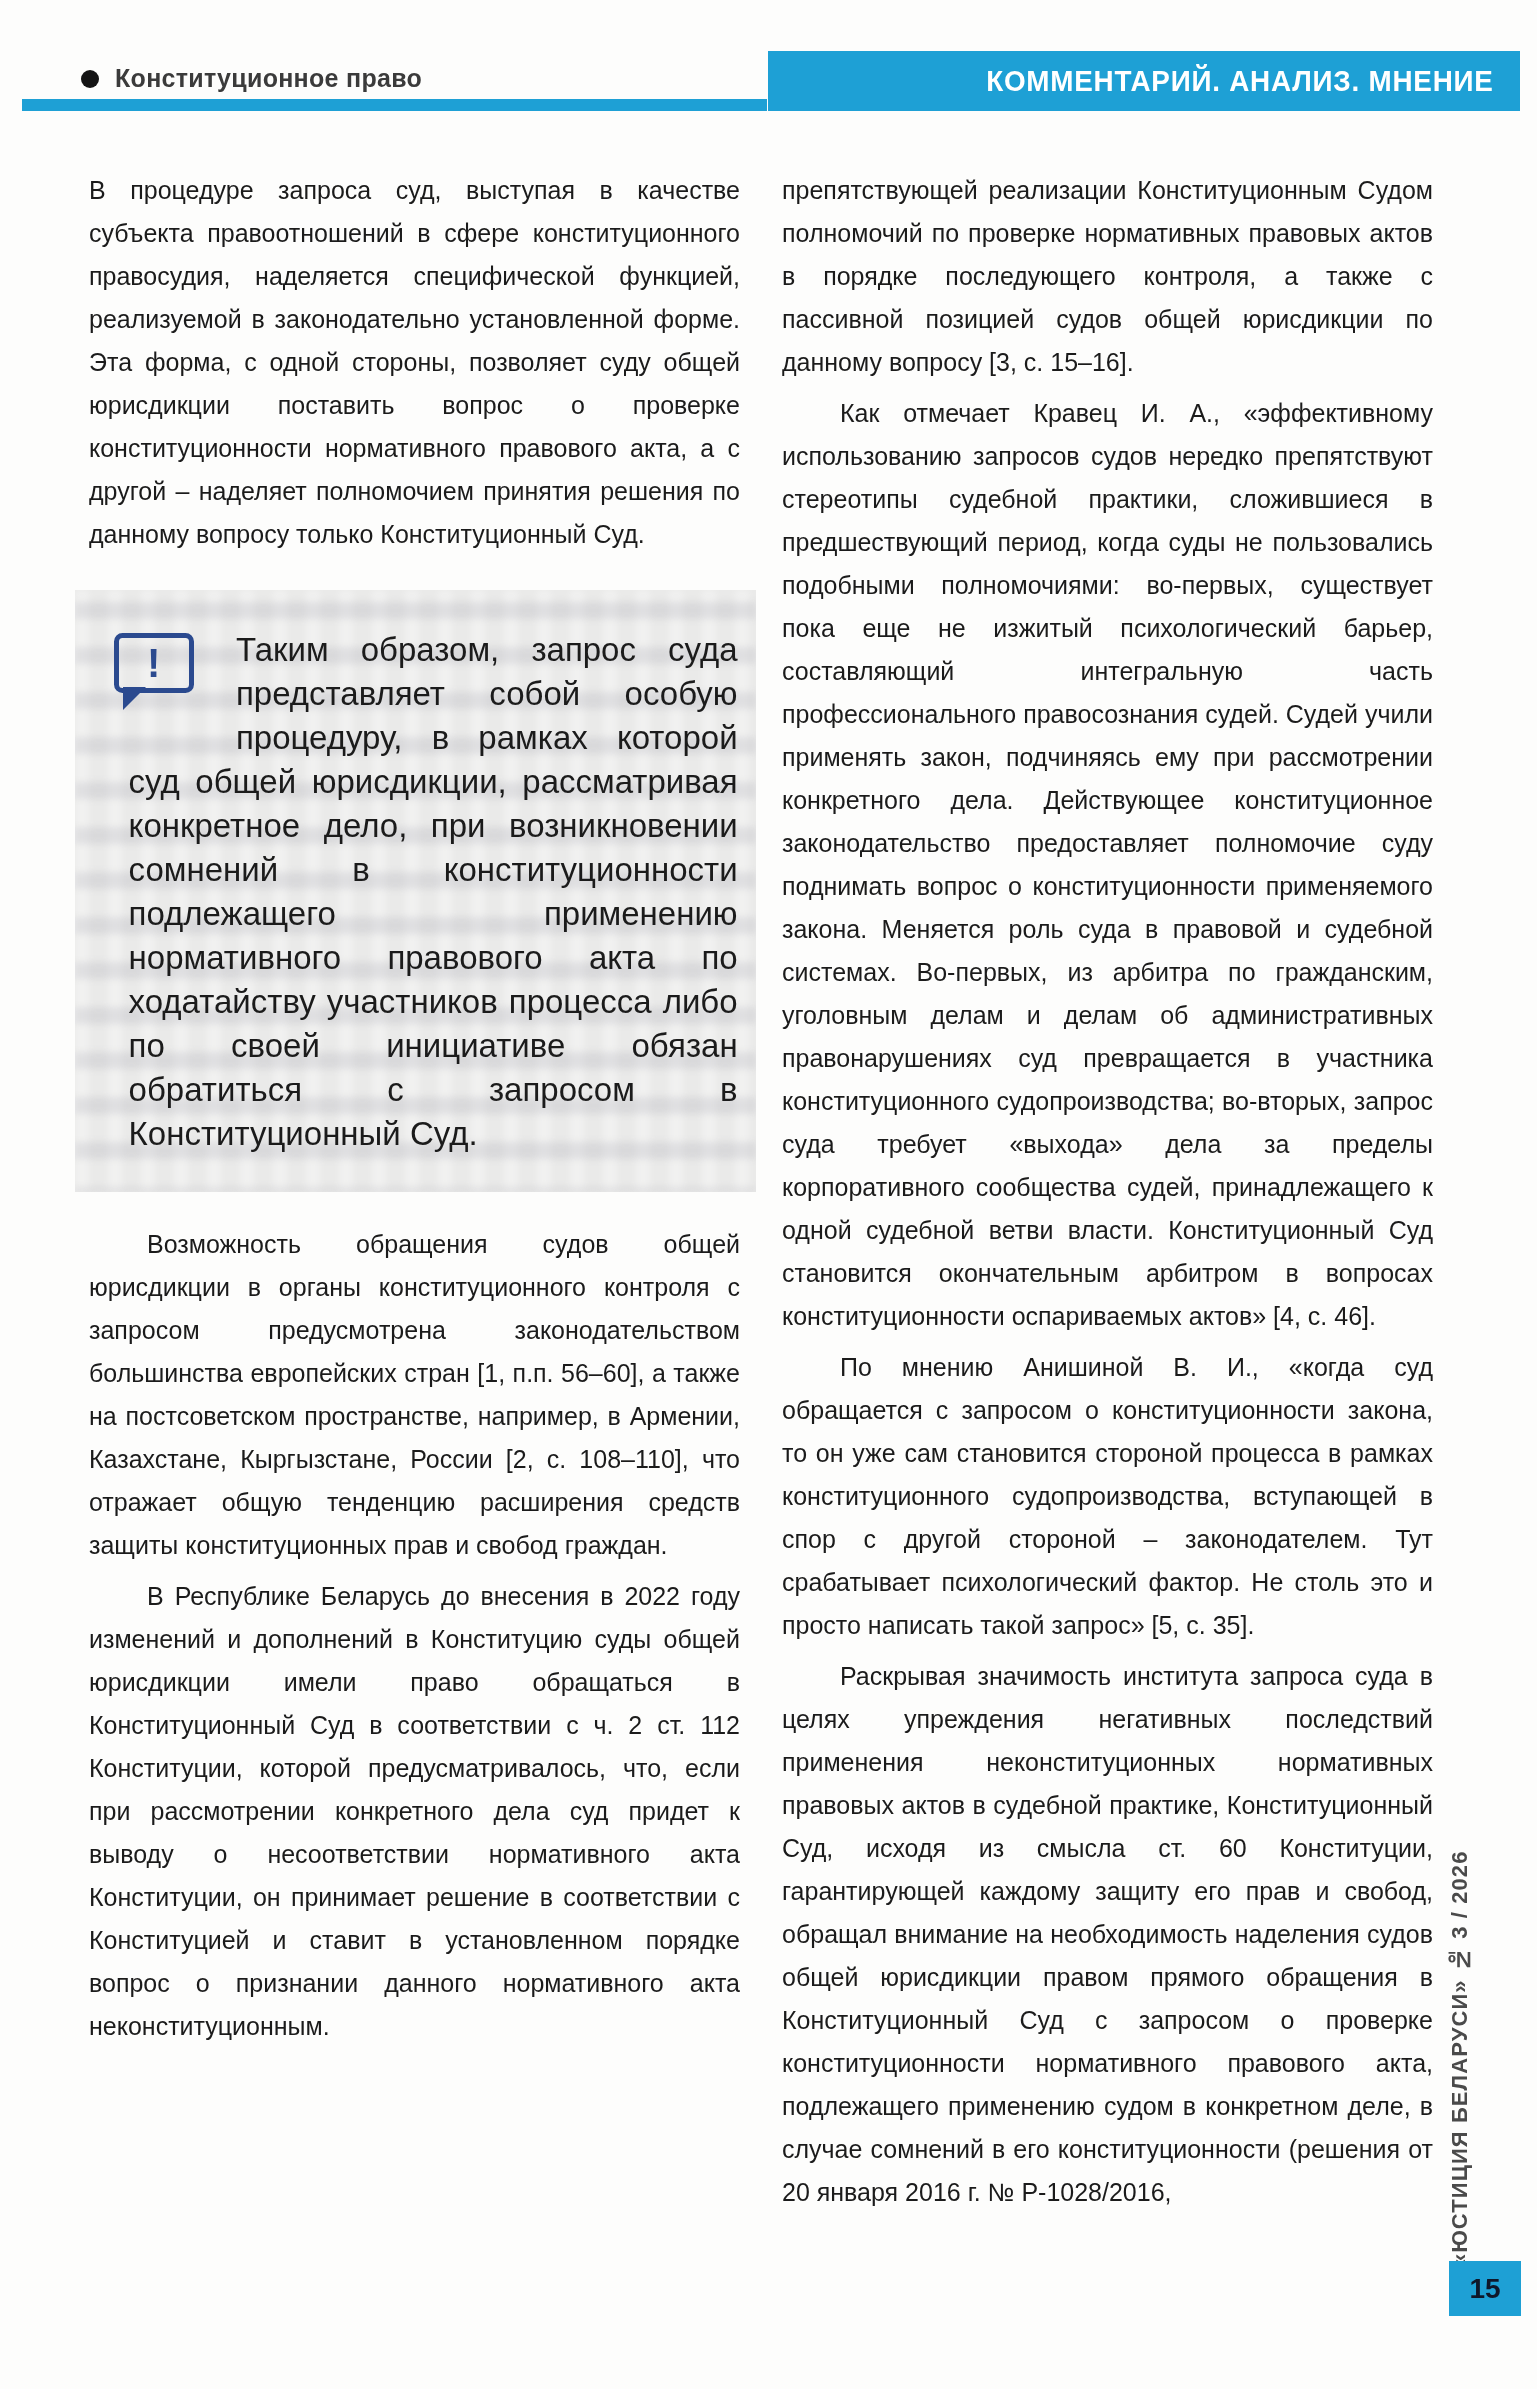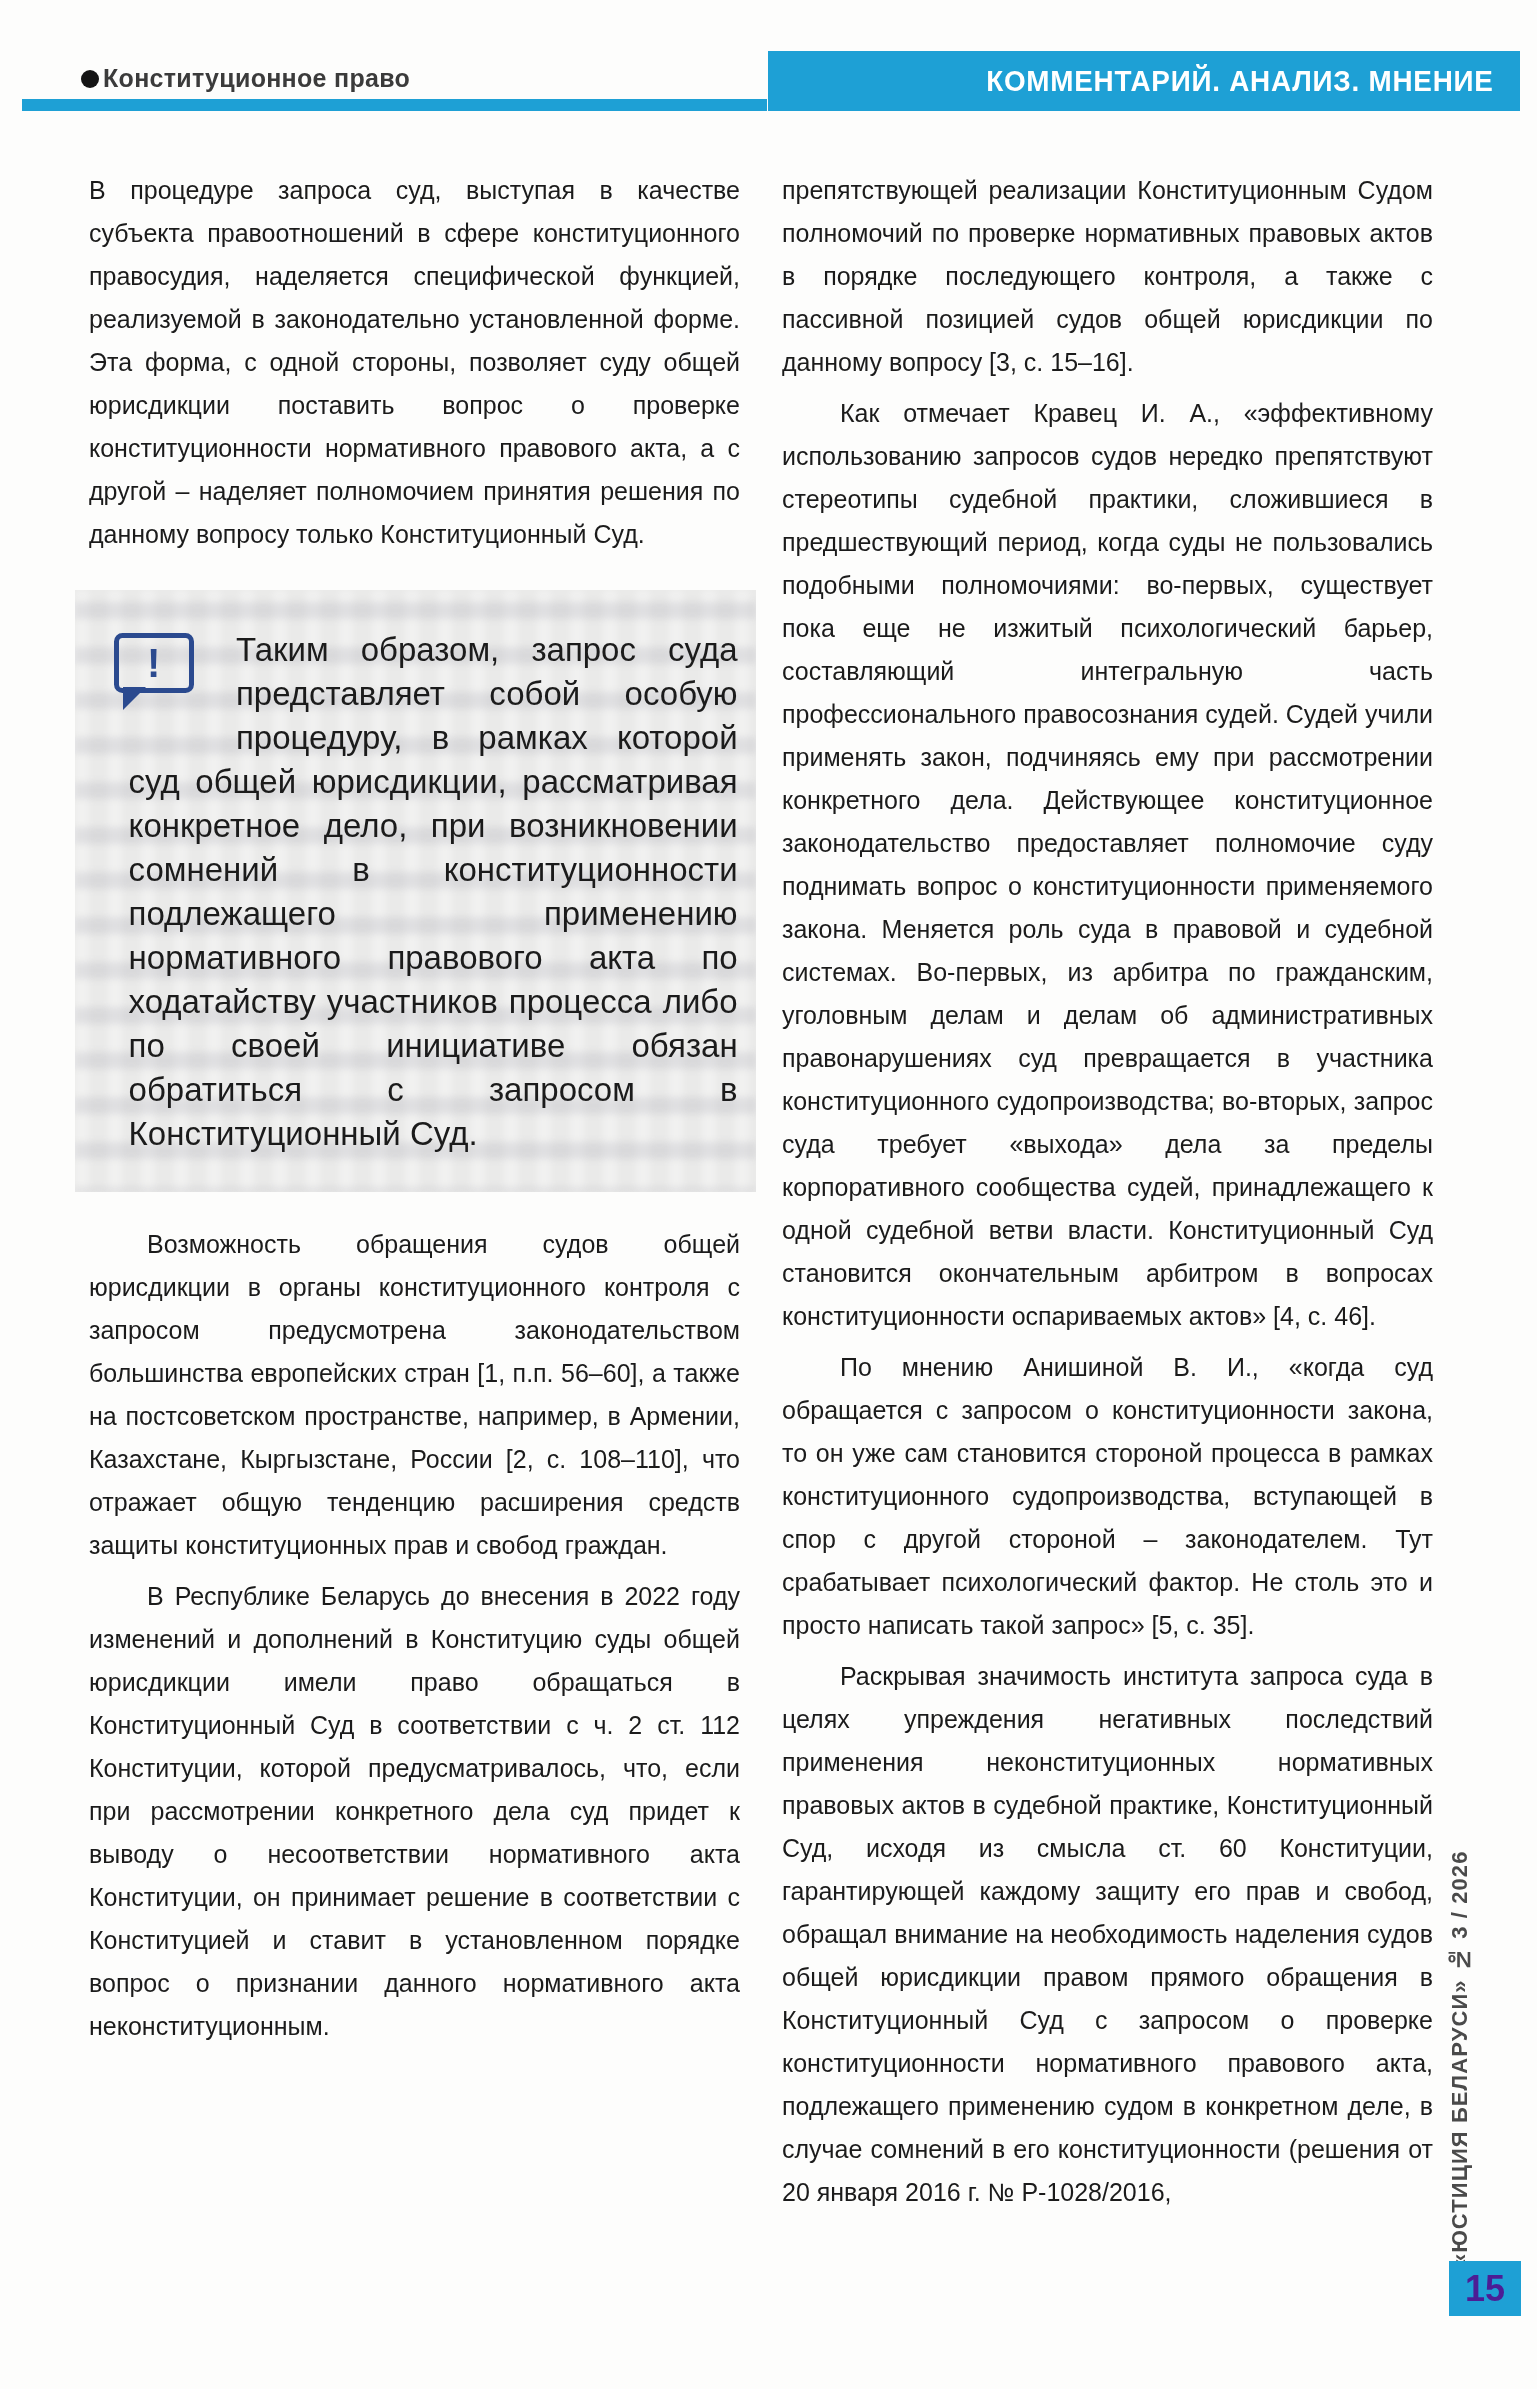--- a/index.html
+++ b/index.html
@@ -11,21 +11,21 @@
     background: #fdfdfc;
     overflow: hidden;
     font-family: "Liberation Sans", "DejaVu Sans", sans-serif;
     color: #1b1b1b;
   }
 
   
   .section-head {
     position: absolute;
     left: 81px; top: 60px;
-    display: flex; align-items: center; gap: 4px;
+    display: flex; align-items: center; gap: 16px;
     height: 37px;
   }
   .bullet {
     width: 18px; height: 18px; border-radius: 50%;
     background: #141414; flex: 0 0 auto;
   }
   .section-label {
     font-size: 25px; font-weight: bold; color: #3b3b3b;
     letter-spacing: 0.3px; white-space: nowrap;
   }
@@ -126,21 +126,21 @@
     transform: rotate(180deg);
     display: flex; align-items: center;
     font-size: 22px; font-weight: bold; color: #4a4a4a;
     letter-spacing: 1.1px; white-space: nowrap;
   }
   .page-number {
     position: absolute;
     left: 1449px; top: 2261px;
     width: 72px; height: 55px;
     background: var(--accent);
-    color: #4c1d95; font-size: 36px; font-weight: bold;
+    color: #0f172a; font-size: 28px; font-weight: bold;
     display: flex; align-items: center; justify-content: center;
   }
 
   :root { --accent: #1ea0d5; --icon-blue: #2b4a8f; }
 </style>
 </head>
 <body>
 
 <div class="page">
 

